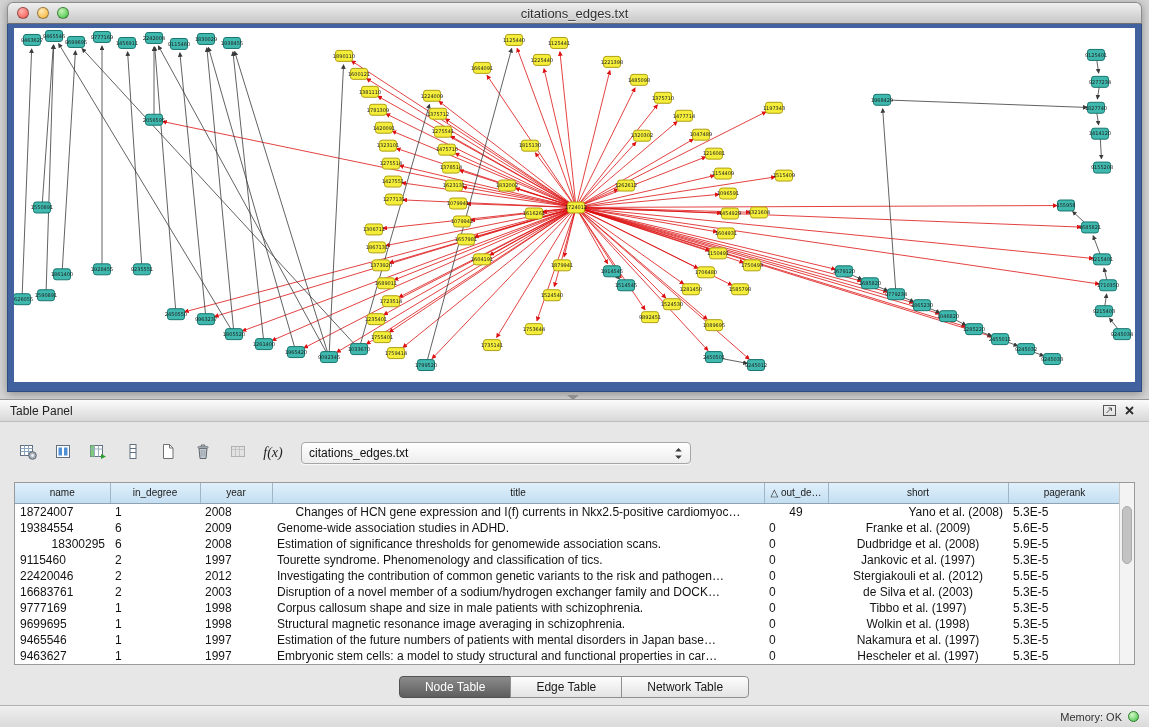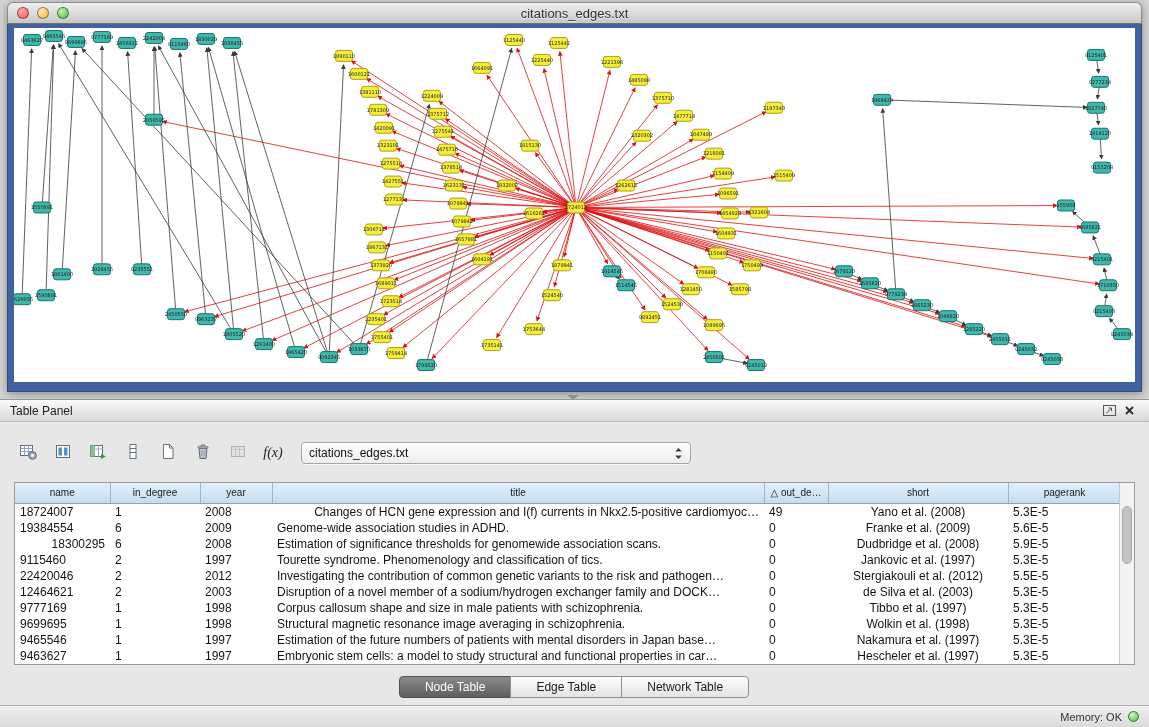--- a/index.html
+++ b/index.html
@@ -749,23 +749,23 @@
             <th>△ out_de…</th>
             <th>short</th>
             <th>pagerank</th>
           </tr>
         </thead>
       <tbody id="tbody">
           <tr>
             <td style="text-align: left;">18724007</td>
             <td style="text-align: left;">1</td>
             <td style="text-align: left;">2008</td>
-            <td style="text-align: right; margin-top: 20px;">Changes of HCN gene expression and I(f) currents in Nkx2.5-positive cardiomyoc…</td>
-            <td style="text-align: left;">49</td>
-            <td style="text-align: center;">Yano et al. (2008)</td>
+            <td style="text-align: center; margin-top: 20px;">Changes of HCN gene expression and I(f) currents in Nkx2.5-positive cardiomyoc…</td>
+            <td style="text-align: center;">49</td>
+            <td style="text-align: right;">Yano et al. (2008)</td>
             <td style="text-align: left;">5.3E-5</td>
           </tr>
           <tr>
             <td style="text-align: left;">19384554</td>
             <td style="text-align: left;">6</td>
             <td style="text-align: left;">2009</td>
             <td style="text-align: left;">Genome-wide association studies in ADHD.</td>
             <td style="text-align: left;">0</td>
             <td style="text-align: center;">Franke et al. (2009)</td>
             <td style="text-align: left;">5.6E-5</td>
@@ -791,21 +791,21 @@
           <tr>
             <td style="text-align: left;">22420046</td>
             <td style="text-align: left;">2</td>
             <td style="text-align: left;">2012</td>
             <td style="text-align: left;">Investigating the contribution of common genetic variants to the risk and pathogen…</td>
             <td style="text-align: left;">0</td>
             <td style="text-align: center;">Stergiakouli et al. (2012)</td>
             <td style="text-align: left;">5.5E-5</td>
           </tr>
           <tr>
-            <td style="text-align: left;">12464621</td>
+            <td style="text-align: left;">16683761</td>
             <td style="text-align: left;">2</td>
             <td style="text-align: left;">2003</td>
             <td style="text-align: left;">Disruption of a novel member of a sodium/hydrogen exchanger family and DOCK…</td>
             <td style="text-align: left;">0</td>
             <td style="text-align: center;">de Silva et al. (2003)</td>
             <td style="text-align: left;">5.3E-5</td>
           </tr>
           <tr>
             <td style="text-align: left;">9777169</td>
             <td style="text-align: left;">1</td>

